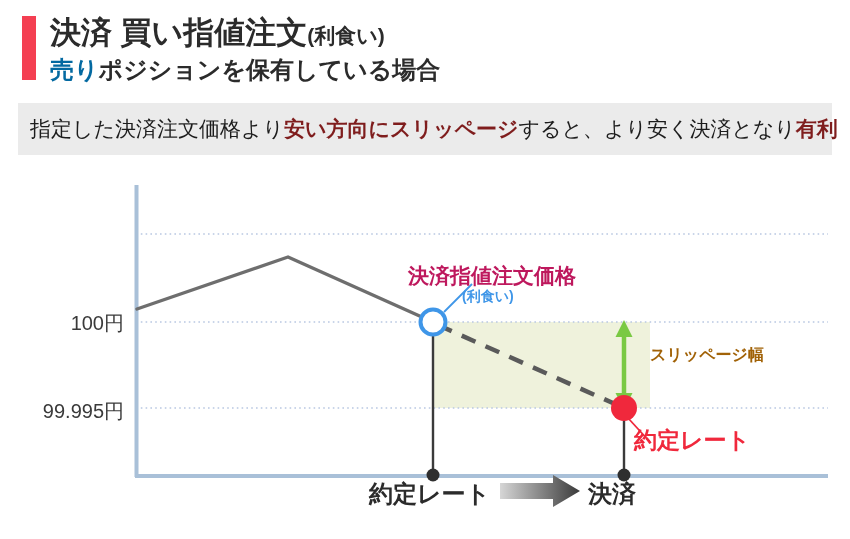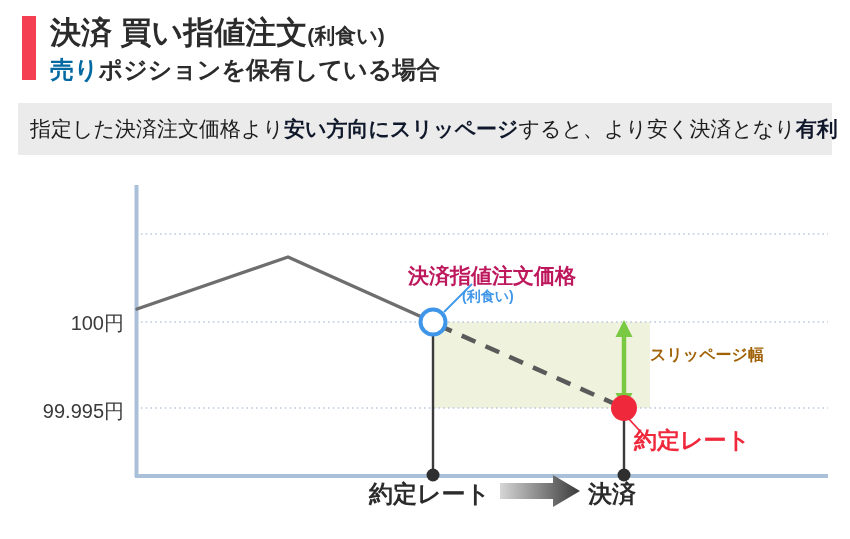--- a/index.html
+++ b/index.html
@@ -32,21 +32,21 @@
 
   
   .banner{
     position:absolute;left:18px;top:103px;width:814px;height:52px;
     background:#ebebeb;
   }
   .banner-text{
     position:absolute;left:12px;top:13px;
     font-size:21px;color:#1c1c1c;white-space:nowrap;line-height:26px;
   }
-  .banner-text .red{color:#0f172a;font-weight:bold;}
+  .banner-text .red{color:#7f1d1d;font-weight:bold;}
 
   
   .chart{position:absolute;left:0;top:160px;width:850px;height:379px;}
   .chart svg{display:block;}
 
   .ylabel{
     position:absolute;font-size:20px;color:#3a3a3a;
     text-align:right;white-space:nowrap;
   }
   .ylabel.y1{right:726px;top:62px;}

